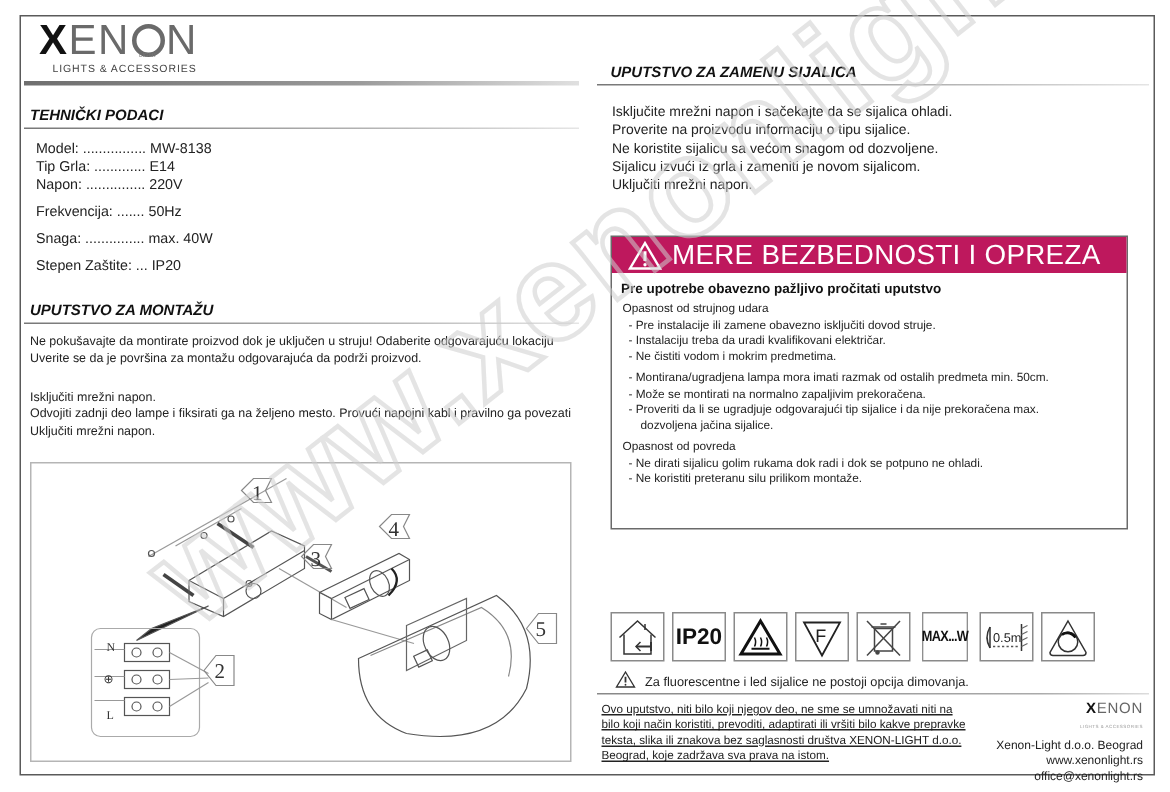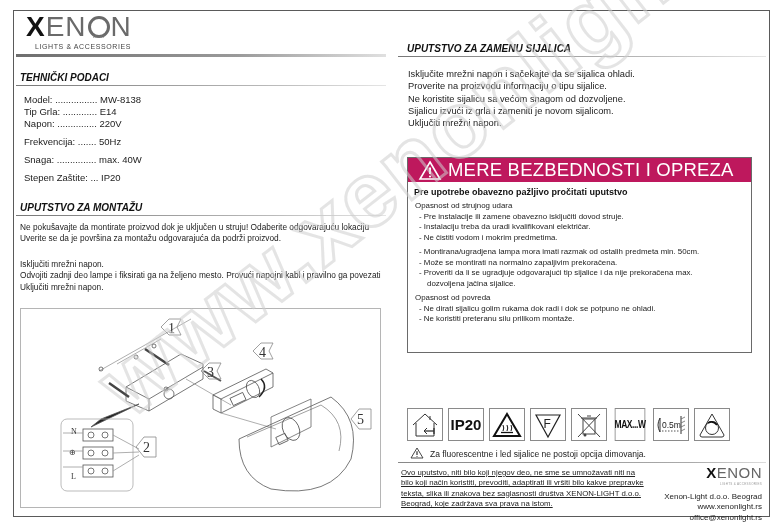--- a/index.html
+++ b/index.html
@@ -40,21 +40,21 @@
 
   .icons { position: absolute; left: 407px; top: 408px; display: flex; gap: 5px; }
   .ico { width: 36px; height: 33px; border: 1px solid #8a8a8a; display: flex; align-items: center; justify-content: center; background: #fff; }
   .ico.ip { font-size: 15px; font-weight: bold; color: #111; }
   .ico.max { font-size: 10px; font-weight: bold; color: #111; letter-spacing: -0.5px; font-family: "Liberation Sans", sans-serif; transform: scaleX(0.85); }
   .dim-note { position: absolute; left: 410px; top: 447px; font-size: 8.5px; color: #222; display: flex; align-items: flex-end; gap: 6px; }
 
   .foot-rule { position: absolute; left: 398px; top: 462px; width: 368px; height: 1px; background: linear-gradient(to right, #888, #aaa 80%, #ddd); }
   .foot-text { position: absolute; left: 401px; top: 468px; font-size: 7.8px; line-height: 10.4px; color: #222; width: 260px; text-decoration: underline; }
   .foot-contact { position: absolute; right: 18px; top: 468px; text-align: right; font-size: 8px; line-height: 10.8px; color: #222; }
-  .foot-logo { font-size: 15px; letter-spacing: 0.5px; color: #666; }
+  .foot-logo { font-size: 10px; letter-spacing: 0.5px; color: #666; }
   .foot-logo b { color: #111; }
   .foot-logo-tag { font-size: 3px; color: #999; letter-spacing: 0.3px; margin-bottom: 2px; }
 
   .watermark { position: absolute; left: 10px; top: 0; width: 770px; height: 528px; pointer-events: none; }
 </style>
 </head>
 <body>
 
 <div class="frame"></div>
 

